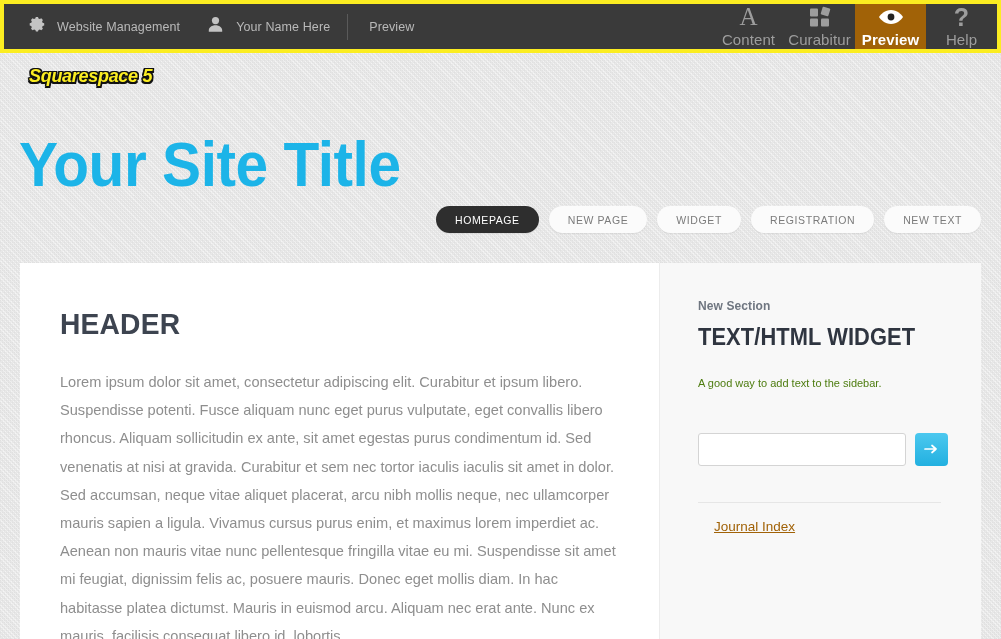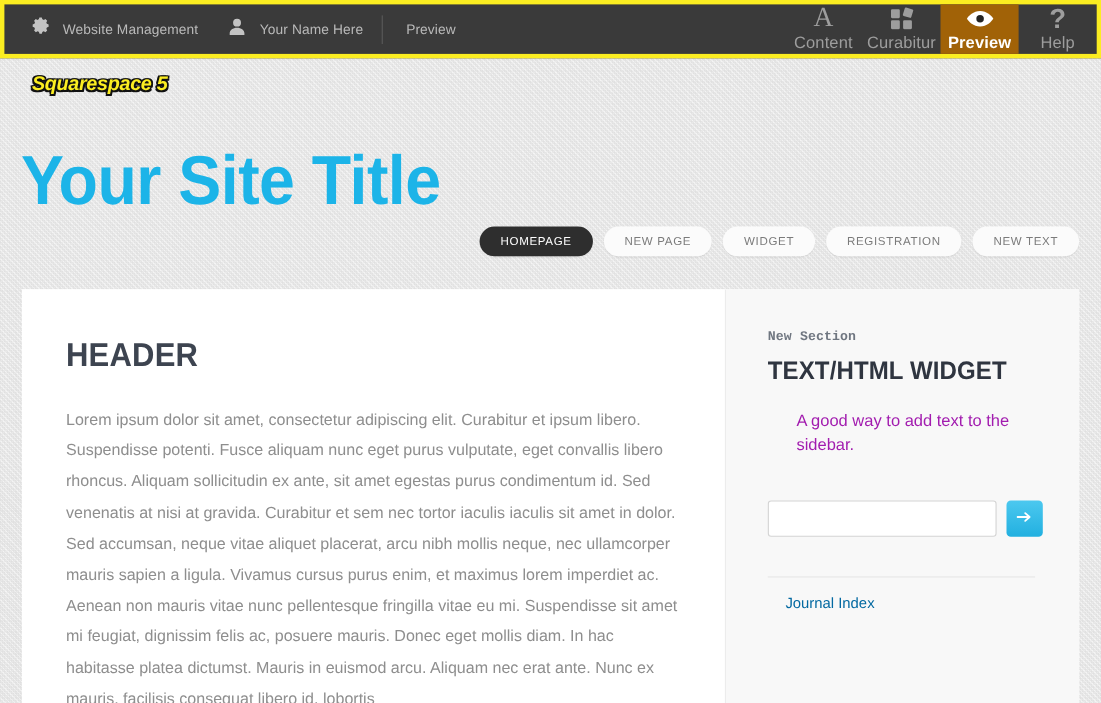--- a/index.html
+++ b/index.html
@@ -225,41 +225,40 @@
   #sidebar {
     flex: 1 1 auto;
     background: #f8f8f8;
     padding: 36px 34px 0 38px;
   }
 
   .sb-section-label {
     font-size: 12px;
     font-weight: bold;
     color: #6f7680;
-    font-family: Liberation Mono, monospace;
+    font-family: Liberation Sans, sans-serif;
     letter-spacing: .1px;
   }
 
   #sb-widget-title {
     margin-top: 11px;
     font-size: 23px;
     font-weight: bold;
     color: #2f3540;
     font-family: "Liberation Sans Narrow", "Liberation Sans", sans-serif;
     transform: scaleX(0.95);
     transform-origin: left center;
     letter-spacing: .1px;
   }
 
   #sb-widget-body {
     margin-top: 21px;
-    font-size: 15px;
+    font-size: 11px;
     line-height: 22px;
-    color: #a21caf;
-    margin-left: 26px;
+    color: #4d7c0f;
   }
 
   #sb-search-row {
     margin-top: 39px;
     display: flex;
     align-items: center;
     gap: 9px;
   }
   #sb-search-input {
     width: 208px;
@@ -297,22 +296,23 @@
   }
 
   #sb-section2-label {
     margin-top: 36px;
   }
 
   #sb-journal-link {
     margin-top: 16px;
     margin-left: 16px;
     font-size: 13.5px;
-    color: #0369a1;
-    cursor: pointer;
+    color: #a16207;
+    cursor: pointer;
+    text-decoration: underline;
   }
 </style>
 </head>
 <body>
 
 <div id="admin-toolbar">
 
   <div class="tb-left">
 
     <div class="tb-item">

